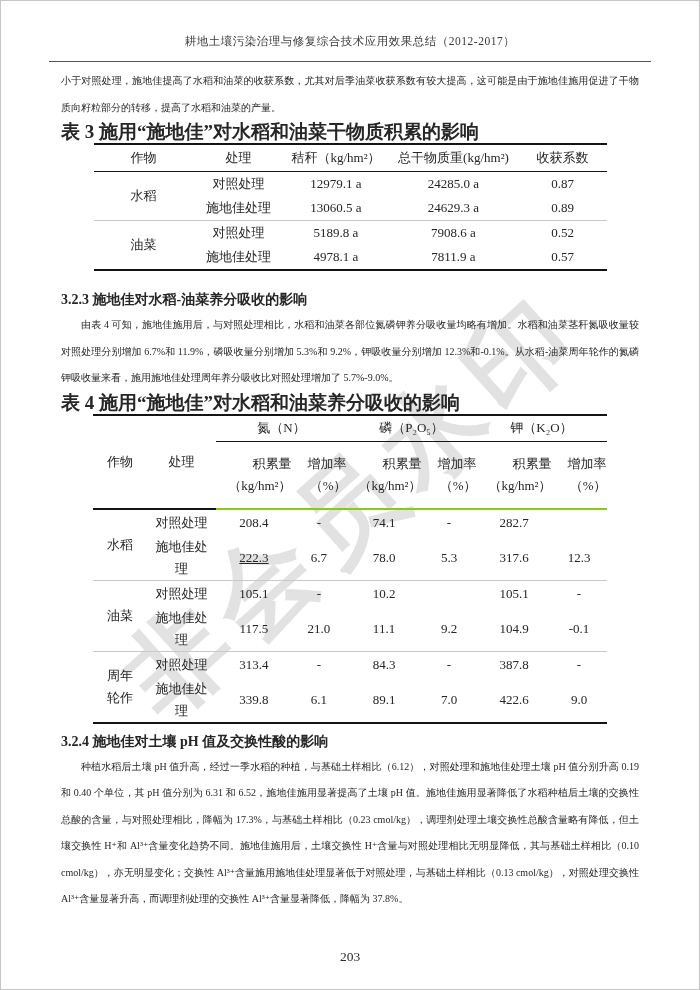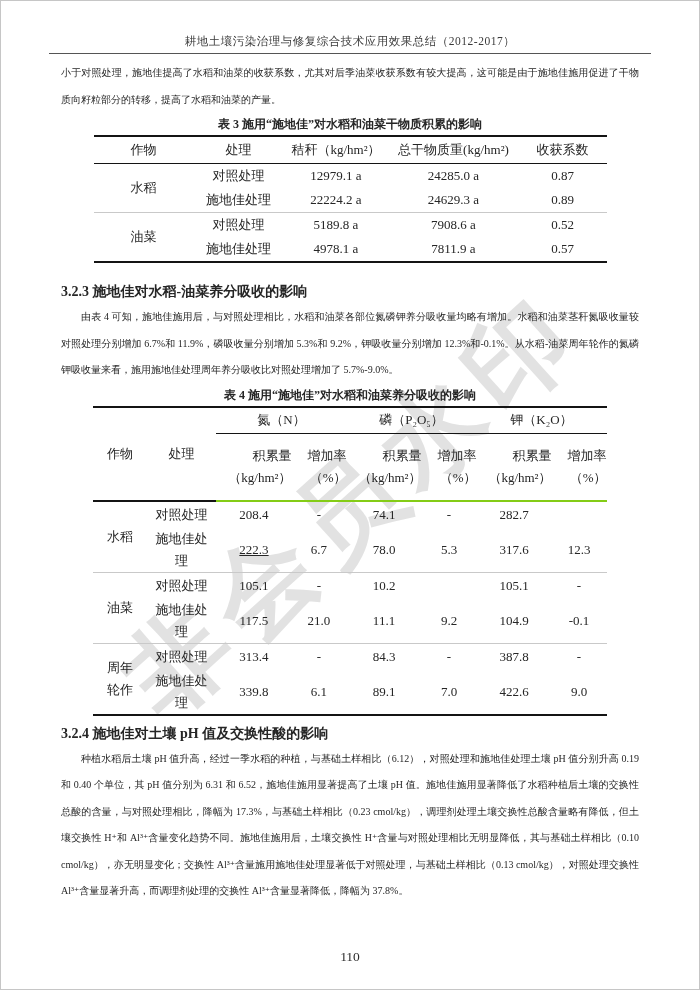--- a/index.html
+++ b/index.html
@@ -14,36 +14,36 @@
   }
   .watermark{
     position:absolute;left:352px;top:505px;z-index:0;
     transform:translate(-50%,-50%) rotate(-42deg);
     font-size:102px;letter-spacing:12px;white-space:nowrap;
     color:rgba(125,125,125,0.22);font-weight:bold;pointer-events:none;
   }
   .running-head{
     margin:33px 48px 0;text-align:center;
     font-size:11.5px;line-height:15px;color:#3a3a3a;
-    border-bottom:1px solid #555;padding-bottom:4px;letter-spacing:0.5px;
+    border-bottom:1px solid #555;padding-bottom:12px;letter-spacing:0.5px;
     position:relative;z-index:1;
   }
   .content{position:relative;z-index:1;margin:0 60px;}
   .para{
     font-size:10px;line-height:26.5px;text-align:justify;
     margin:0;text-indent:2em;
   }
   .para.no-indent{text-indent:0;}
   .intro{margin-top:6px;}
   .sec-heading{
     font-size:14px;font-weight:bold;line-height:24px;margin:17px 0 0;
   }
   .sec-heading.h324{margin-top:6px;}
   .tbl-title{
-    text-align:center;font-weight:bold;font-size:12px;
+    text-align:left;font-weight:bold;font-size:19px;
     line-height:18px;margin:2px 0 0;
   }
   table{border-collapse:collapse;margin:2px auto 0;table-layout:fixed;}
   th,td{font-weight:normal;font-size:13px;text-align:center;padding:0;vertical-align:middle;}
   
   .t3{width:513px;border-top:2.5px solid #141414;border-bottom:2.5px solid #141414;}
   .t3 thead th{height:26px;border-bottom:1.5px solid #141414;}
   .t3 tbody td{height:24px;}
   .t3 tr.grp-sep td{border-top:1px solid #c9c9c9;}
   
@@ -102,21 +102,21 @@
       <tbody>
         <tr>
           <td rowspan="2">水稻</td>
           <td>对照处理</td>
           <td>12979.1 a</td>
           <td>24285.0 a</td>
           <td>0.87</td>
         </tr>
         <tr>
           <td>施地佳处理</td>
-          <td>22224.2 a</td>
+          <td>13060.5 a</td>
           <td>24629.3 a</td>
           <td>0.89</td>
         </tr>
         <tr class="grp-sep">
           <td rowspan="2">油菜</td>
           <td>对照处理</td>
           <td>5189.8 a</td>
           <td>7908.6 a</td>
           <td>0.52</td>
         </tr>
@@ -221,15 +221,15 @@
           <td>9.0</td>
         </tr>
       </tbody>
     </table>
 
     <h3 class="sec-heading h324">3.2.4 施地佳对土壤 pH 值及交换性酸的影响</h3>
     <p class="para">种植水稻后土壤 pH 值升高，经过一季水稻的种植，与基础土样相比（6.12），对照处理和施地佳处理土壤 pH 值分别升高 0.19 和 0.40 个单位，其 pH 值分别为 6.31 和 6.52，施地佳施用显著提高了土壤 pH 值。施地佳施用显著降低了水稻种植后土壤的交换性总酸的含量，与对照处理相比，降幅为 17.3%，与基础土样相比（0.23 cmol/kg），调理剂处理土壤交换性总酸含量略有降低，但土壤交换性 H⁺和 Al³⁺含量变化趋势不同。施地佳施用后，土壤交换性 H⁺含量与对照处理相比无明显降低，其与基础土样相比（0.10 cmol/kg），亦无明显变化；交换性 Al³⁺含量施用施地佳处理显著低于对照处理，与基础土样相比（0.13 cmol/kg），对照处理交换性 Al³⁺含量显著升高，而调理剂处理的交换性 Al³⁺含量显著降低，降幅为 37.8%。</p>
 
   </div>
 
-  <div class="page-num">110</div>
+  <div class="page-num">203</div>
 
 </div>
 
 </body></html>

